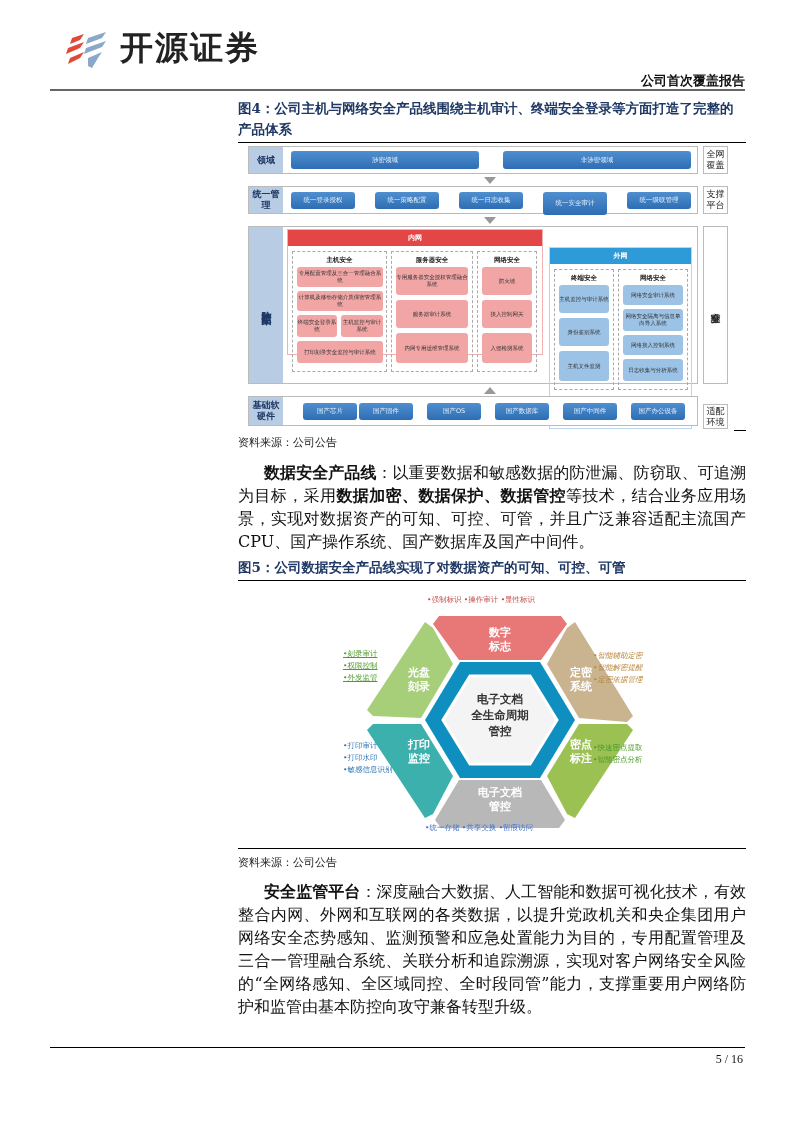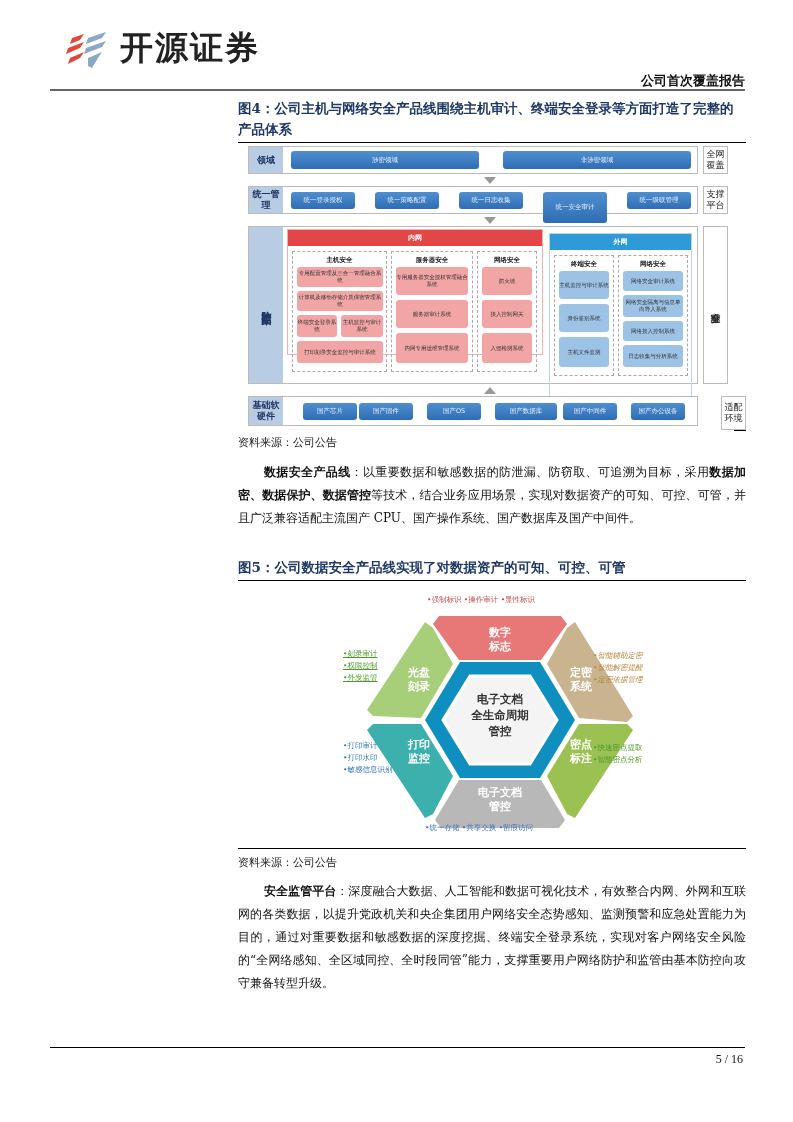--- a/index.html
+++ b/index.html
@@ -5,21 +5,21 @@
   * { margin:0; padding:0; box-sizing:border-box; }
   body { width:793px; height:1122px; background:#fff; position:relative; font-family:"DejaVu Serif","Liberation Serif",serif; color:#111; overflow:hidden; }
   .logo { position:absolute; left:66px; top:26px; display:flex; align-items:center; }
   .logo-mark { width:48px; height:42px; position:relative; }
   .logo-text { font-family:"DejaVu Sans","Liberation Sans",sans-serif; font-size:33px; font-weight:bold; letter-spacing:2px; color:#222; margin-left:6px; }
   .report-type { position:absolute; right:48px; top:72px; font-size:13px; font-weight:bold; }
   .header-rule { position:absolute; left:50px; right:48px; top:89px; border-top:2px solid #666; }
   .fig-title { position:absolute; left:238px; width:508px; font-size:13.5px; font-weight:bold; color:#1f3864; line-height:21px; }
   .fig-rule { position:absolute; left:238px; width:508px; border-top:1px solid #000; }
   .source { position:absolute; left:238px; font-size:11px; color:#222; }
-  .para { position:absolute; left:238px; width:508px; font-size:12px; line-height:23px; text-align:justify; text-indent:26px; }
+  .para { position:absolute; left:238px; width:508px; font-size:16px; line-height:23px; text-align:justify; text-indent:26px; }
   .para b { font-weight:bold; }
   
   .f4 { position:absolute; left:248px; top:146px; width:480px; height:282px; font-family:"DejaVu Sans","Liberation Sans",sans-serif; }
   .row { position:absolute; left:0; width:450px; border:1px solid #bbb; background:#fff; }
   .row-label { position:absolute; left:0; top:0; bottom:0; width:34px; background:#b8cce4; display:flex; align-items:center; justify-content:center; font-size:9px; font-weight:bold; color:#1f3864; text-align:center; line-height:11px; }
   .side { position:absolute; left:455px; width:25px; border:1px solid #bbb; display:flex; align-items:center; justify-content:center; font-size:9px; text-align:center; line-height:11px; color:#222; }
   .pill { position:absolute; background:linear-gradient(#4f8fd0,#2e6db3); color:#e8f0fa; font-size:6.5px; border-radius:3px; display:flex; align-items:center; justify-content:center; }
   .arrow { position:absolute; left:236px; width:0; height:0; border-left:6px solid transparent; border-right:6px solid transparent; }
   .arrow-down { border-top:7px solid #999; }
   .arrow-up { border-bottom:7px solid #999; }
@@ -67,21 +67,21 @@
     <div class="pill" style="left:254px;top:4px;width:188px;height:18px;">非涉密领域</div>
   </div>
   <div class="side" style="top:0;height:28px;">全网覆盖</div>
   <div class="arrow arrow-down" style="top:31px;"></div>
 
   <div class="row" style="top:40px;height:28px;">
     <div class="row-label">统一管理</div>
     <div class="pill" style="left:42px;top:5px;width:64px;height:17px;">统一登录授权</div>
   	<div class="pill" style="left:126px;top:5px;width:64px;height:17px;">统一策略配置</div>
     <div class="pill" style="left:210px;top:5px;width:64px;height:17px;">统一日志收集</div>
-    <div class="pill" style="left:294px;top:5px;width:64px;height:31px;">统一安全审计</div>
+    <div class="pill" style="left:294px;top:5px;width:64px;height:23px;">统一安全审计</div>
     <div class="pill" style="left:378px;top:5px;width:64px;height:17px;">统一级联管理</div>
   </div>
   <div class="side" style="top:40px;height:28px;">支撑平台</div>
   <div class="arrow arrow-down" style="top:71px;"></div>
 
   <div class="row" style="top:80px;height:158px;">
     <div class="row-label" style="font-size:10px;line-height:12px;">
         <span style="writing-mode:vertical-rl;letter-spacing:1px;">防护产品集</span>
       </div>
 
@@ -102,21 +102,21 @@
         <div class="cell red" style="left:4px;top:89px;width:86px;height:22px;">打印刻录安全监控与审计系统</div>
       </div>
       <div class="grp" style="left:189px;top:21px;width:60px;height:121px;">
         <div class="grp-title">网络安全</div>
         <div class="cell red" style="left:4px;top:15px;width:50px;height:28px;">防火墙</div>
         <div class="cell red" style="left:4px;top:48px;width:50px;height:28px;">接入控制网关</div>
         <div class="cell red" style="left:4px;top:81px;width:50px;height:30px;">入侵检测系统</div>
       </div>
     </div>
 
-    <div style="position:absolute;left:300px;top:6px;width:143px;height:182px;border:1px solid #b8d4ee;">
+    <div style="position:absolute;left:300px;top:20px;width:143px;height:182px;border:1px solid #b8d4ee;">
       <div class="net-head" style="left:0;top:0;width:141px;background:#2e9ad8;">外网</div>
       <div class="grp" style="left:4px;top:21px;width:60px;height:121px;">
         <div class="grp-title">终端安全</div>
         <div class="cell blue" style="left:4px;top:15px;width:50px;height:28px;">主机监控与审计系统</div>
         <div class="cell blue" style="left:4px;top:48px;width:50px;height:28px;">身份鉴别系统</div>
         <div class="cell blue" style="left:4px;top:81px;width:50px;height:30px;">主机文件监测</div>
       </div>
       <div class="grp" style="left:68px;top:21px;width:70px;height:121px;">
         <div class="grp-title">网络安全</div>
         <div class="cell blue" style="left:4px;top:15px;width:60px;height:20px;">网络安全审计系统</div>
@@ -129,25 +129,25 @@
   <div class="side" style="top:80px;height:158px;font-size:10px;">
       <span style="writing-mode:vertical-rl;">安全标准</span>
     </div>
   <div class="arrow arrow-up" style="top:241px;"></div>
 
   <div class="row" style="top:250px;height:30px;">
     <div class="row-label">基础软硬件</div>
     <div class="pill" style="left:42px;top:6px;width:54px;height:17px;margin-left:12px;">国产芯片</div>
     <div class="pill" style="left:110px;top:6px;width:54px;height:17px;">国产固件</div>
     <div class="pill" style="left:178px;top:6px;width:54px;height:17px;">国产OS</div>
-    <div class="pill" style="left:246px;top:6px;width:62px;height:17px;text-align:center;">国产数据库</div>
+    <div class="pill" style="left:246px;top:6px;width:54px;height:17px;text-align:center;">国产数据库</div>
     <div class="pill" style="left:314px;top:6px;width:54px;height:17px;">国产中间件</div>
     <div class="pill" style="left:382px;top:6px;width:54px;height:17px;">国产办公设备</div>
   </div>
-  <div class="side" style="top:250px;height:34px;margin-left:18px;">适配环境</div>
+  <div class="side" style="top:258px;height:25px;">适配环境</div>
 </div>
 <div style="position:absolute;left:734px;top:430px;width:12px;border-top:1px solid #000;"></div>
 <div class="source" style="top:435px;">资料来源：公司公告</div>
 
 <div class="para" style="top:461px;"><b>数据安全产品线</b><span>：以重要数据和敏感数据的防泄漏、防窃取、可追溯为目标，采用</span><b>数据加密、数据保护、数据管控</b><span>等技术，结合业务应用场景，实现对数据资产的可知、可控、可管，并且广泛兼容适配主流国产 CPU、国产操作系统、国产数据库及国产中间件。</span></div>
 
 <div class="fig-title" style="top:557px;">图5：公司数据安全产品线实现了对数据资产的可知、可控、可管</div>
 <div class="fig-rule" style="top:580px;"></div>
 
 <div class="f5">
@@ -218,16 +218,16 @@
   <div class="bul" style="left:8px;top:60px;color:#4e9a2a;text-decoration:underline;">
       <div>•刻录审计</div>
       <div>•权限控制</div>
       <div>•外发监管</div>
     </div>
 </div>
 
 <div class="fig-rule" style="top:848px;"></div>
 <div class="source" style="top:855px;">资料来源：公司公告</div>
 
-<div class="para" style="top:880px;"><b>安全监管平台</b><span>：深度融合大数据、人工智能和数据可视化技术，有效整合内网、外网和互联网的各类数据，以提升党政机关和央企集团用户网络安全态势感知、监测预警和应急处置能力为目的，通过对重要数据和敏感数据的深度挖掘、终端安全登录系统，实现对客户网络安全风险的“全网络感知、全区域同控、全时段同管”能力，支撑重要用户网络防护和监管由基本防控向攻守兼备转型升级。</span></div>
+<div class="para" style="top:880px;"><b>安全监管平台</b><span>：深度融合大数据、人工智能和数据可视化技术，有效整合内网、外网和互联网的各类数据，以提升党政机关和央企集团用户网络安全态势感知、监测预警和应急处置能力为目的，专用配置管理及三合一管理融合系统、关联分析和追踪溯源，实现对客户网络安全风险的“全网络感知、全区域同控、全时段同管”能力，支撑重要用户网络防护和监管由基本防控向攻守兼备转型升级。</span></div>
 
 <div class="footer-rule"></div>
 <div class="page-no">5 / 16</div>
 
 </body></html>

